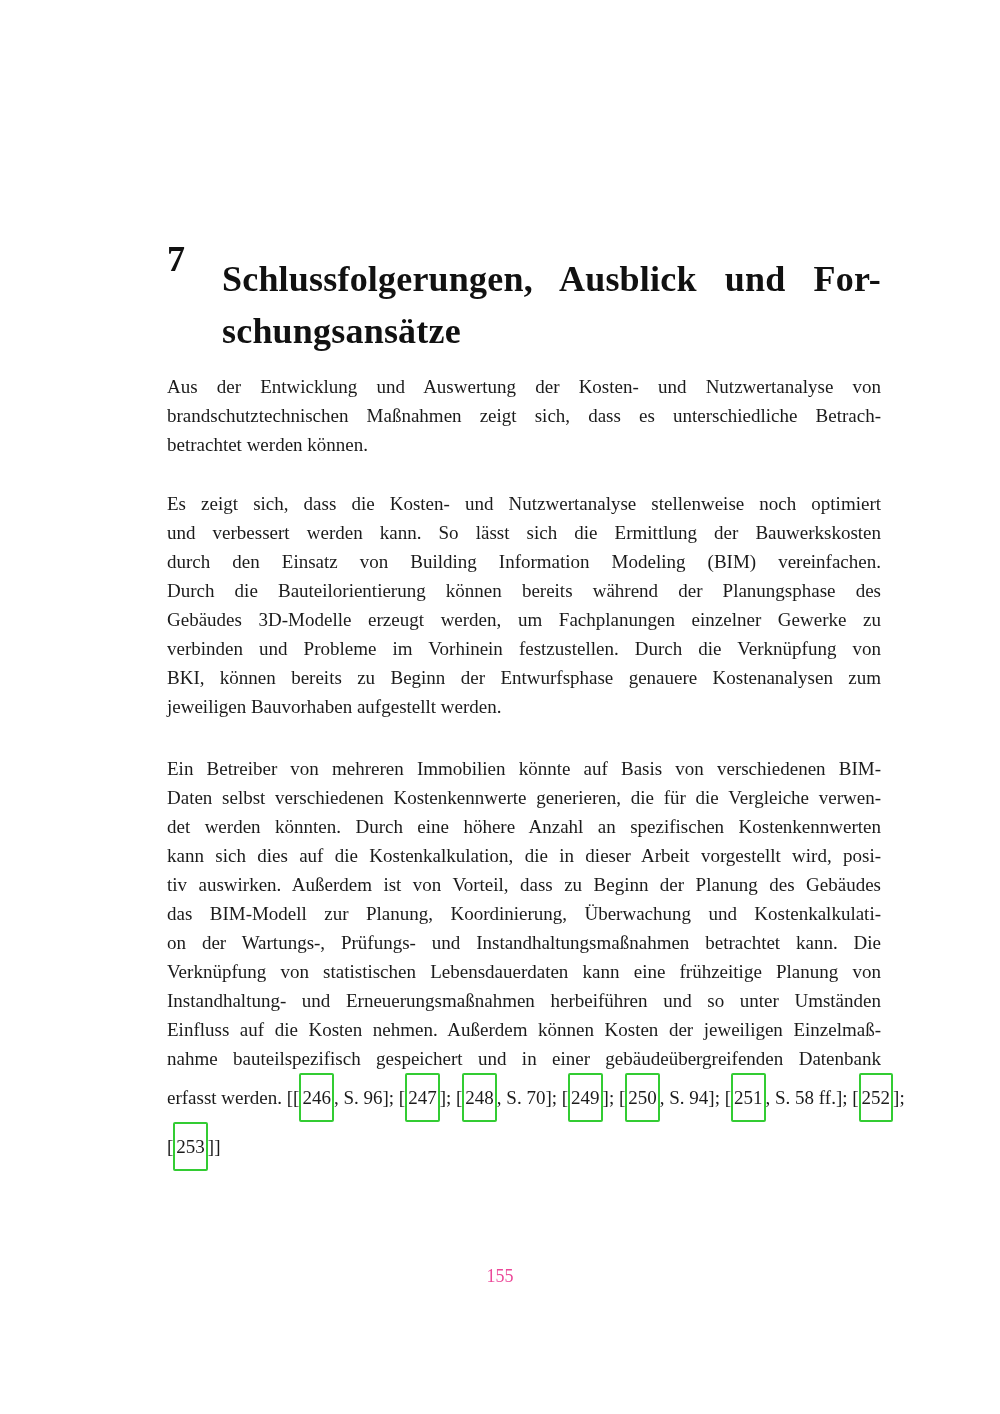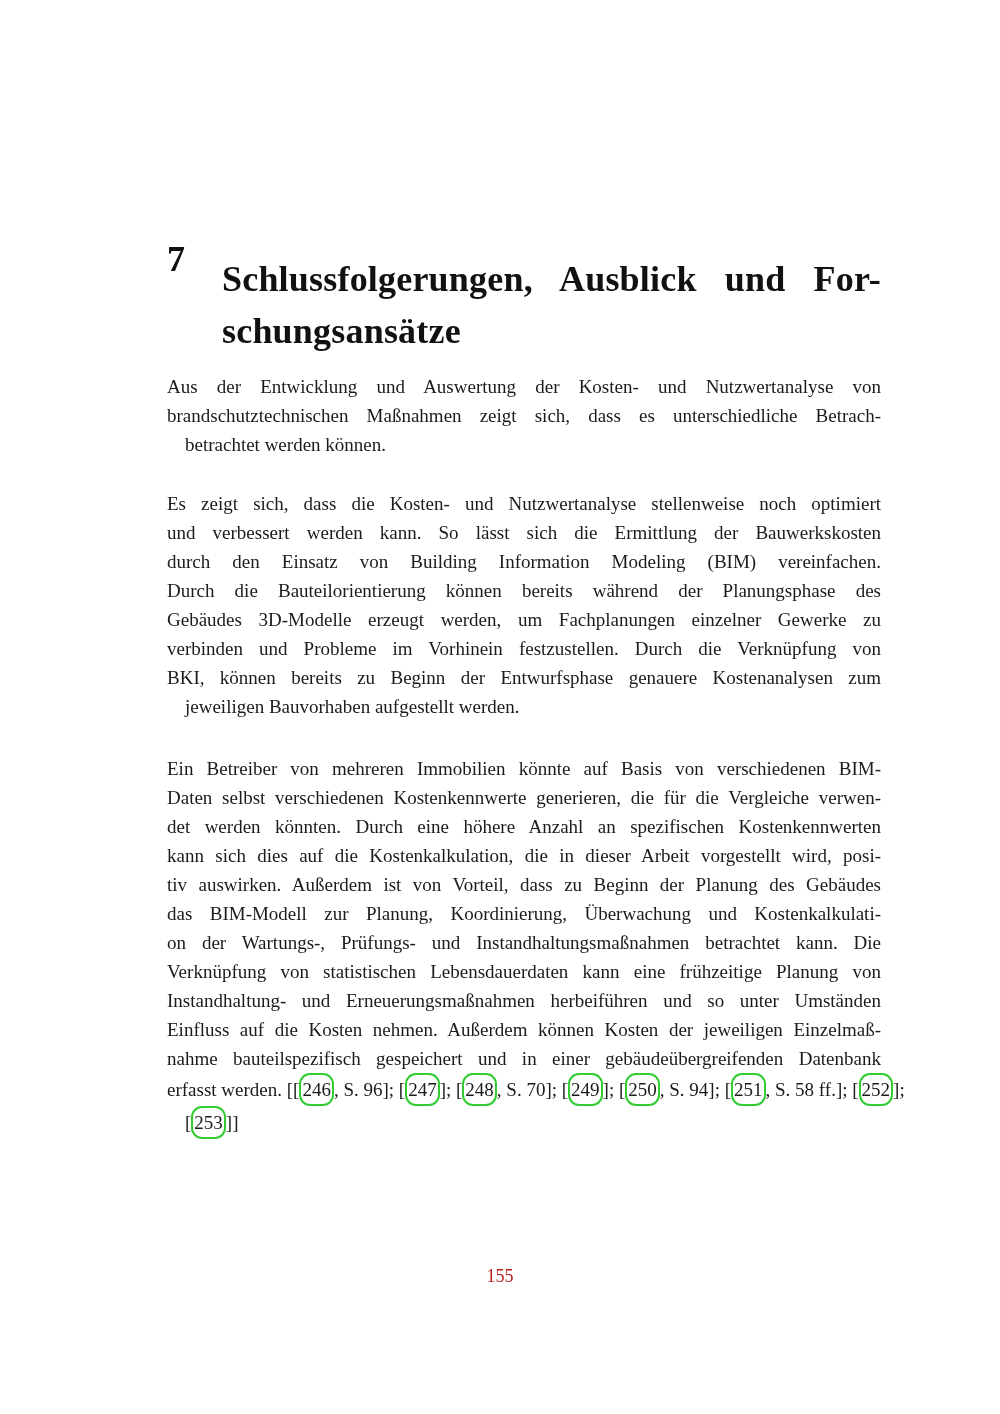--- a/index.html
+++ b/index.html
@@ -43,37 +43,36 @@
   .para-2 { margin-top: 30px; }
   .para-3 { margin-top: 33px; }
   .line {
     text-align: justify;
     text-align-last: justify;
     white-space: nowrap;
   }
   .line.last {
     text-align: right;
     text-align-last: left;
-    margin-left: 18px;
   }
   .cite {
     display: inline-block;
     border: 2px solid var(--cite-green, #33cc33);
-    padding: 4px 1px;
+    padding: 12px 1px;
     line-height: 21px;
-    border-radius: 11px;
+    border-radius: 2px;
   }
   .footer {
     position: absolute;
     left: 0;
     top: 1266px;
     width: 1000px;
     text-align: center;
     font-size: 18px;
-    color: #b91c1c;
+    color: #ec4899;
   }
 </style>
 </head>
 <body>
 
 <div class="page">
   <div class="content">
 
     <div class="heading">
       <span class="h-num">7</span>

